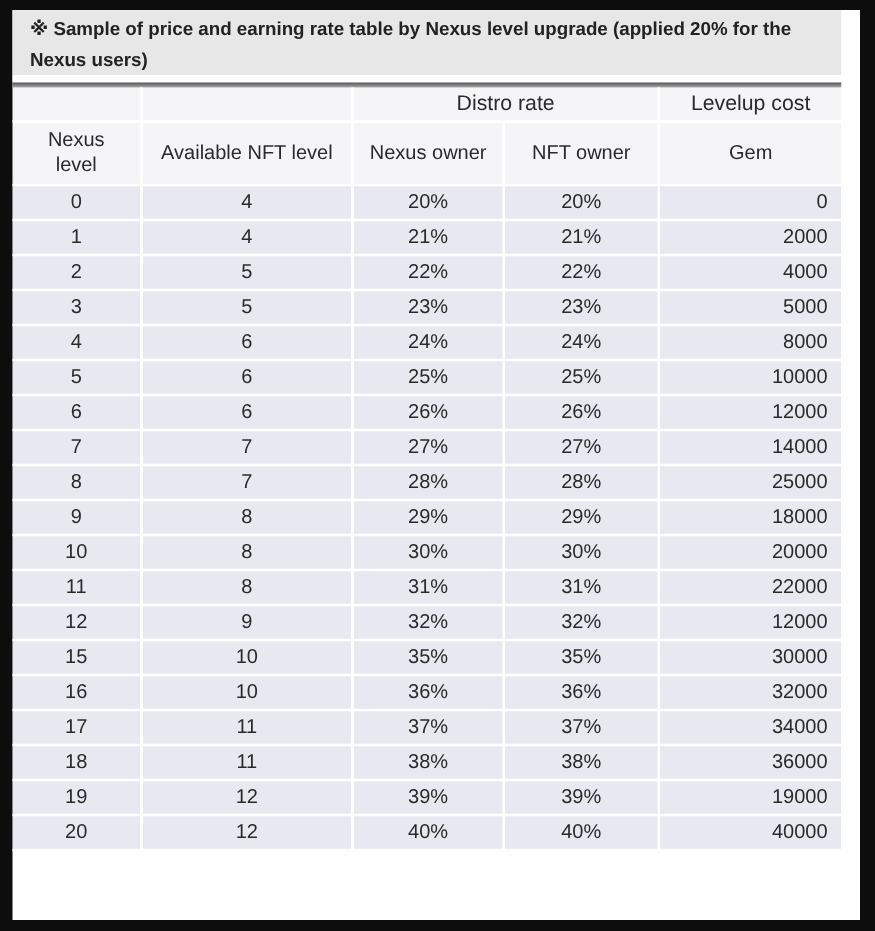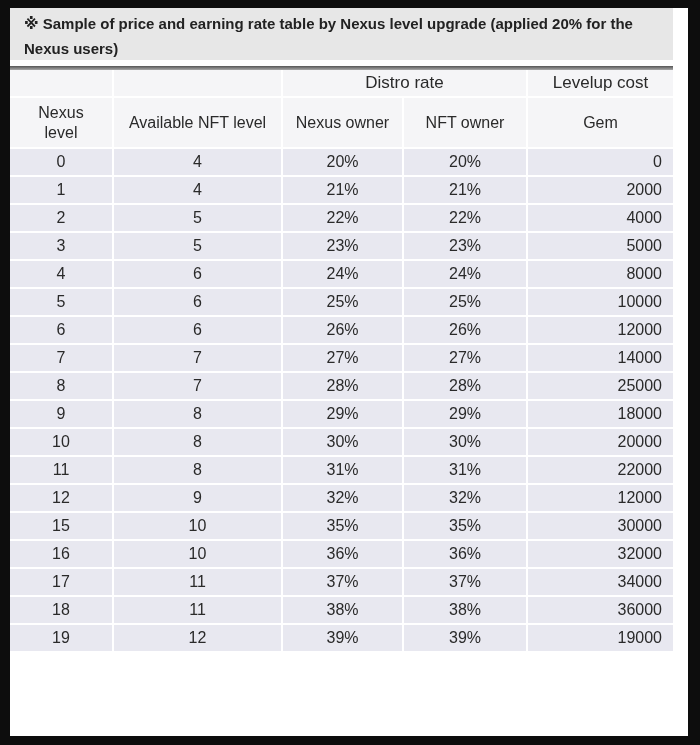--- a/index.html
+++ b/index.html
@@ -232,16 +232,23 @@
           <td>38%</td>
           <td class="gem">36000</td>
         </tr>
         <tr>
           <td>19</td>
           <td>12</td>
           <td>39%</td>
           <td>39%</td>
           <td class="gem">19000</td>
         </tr>
+        <tr>
+          <td>20</td>
+          <td>12</td>
+          <td>40%</td>
+          <td>40%</td>
+          <td class="gem">40000</td>
+        </tr>
       </tbody>
   </table>
 
 </div>
 
 </body></html>

